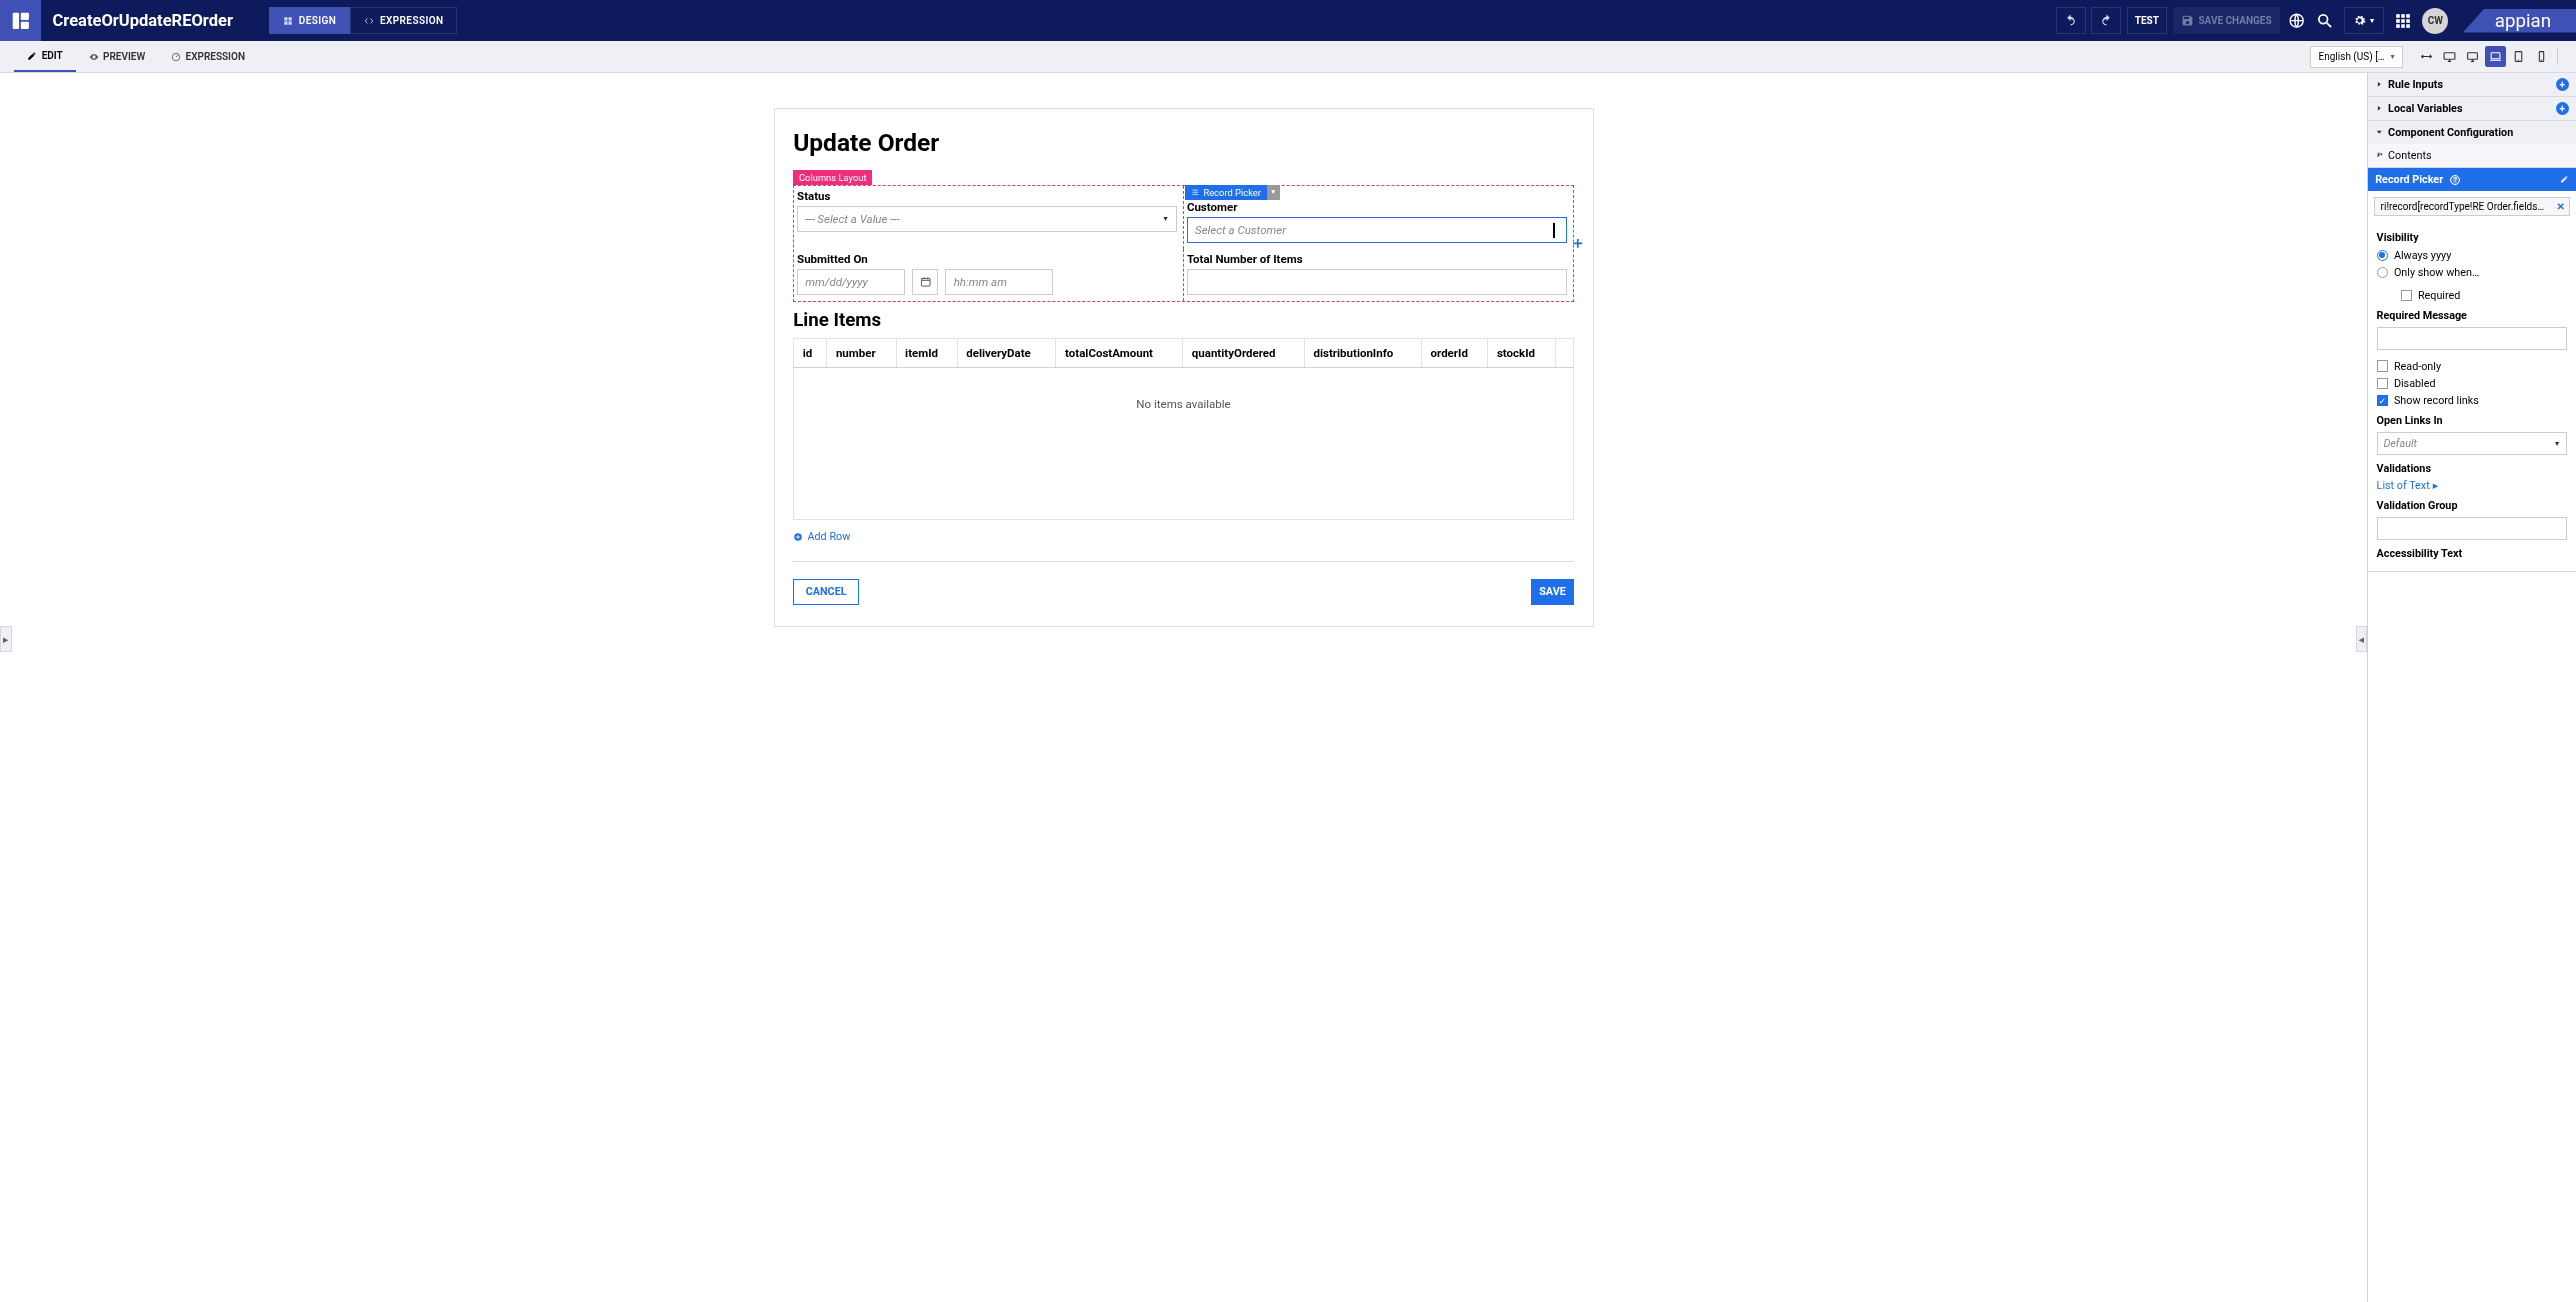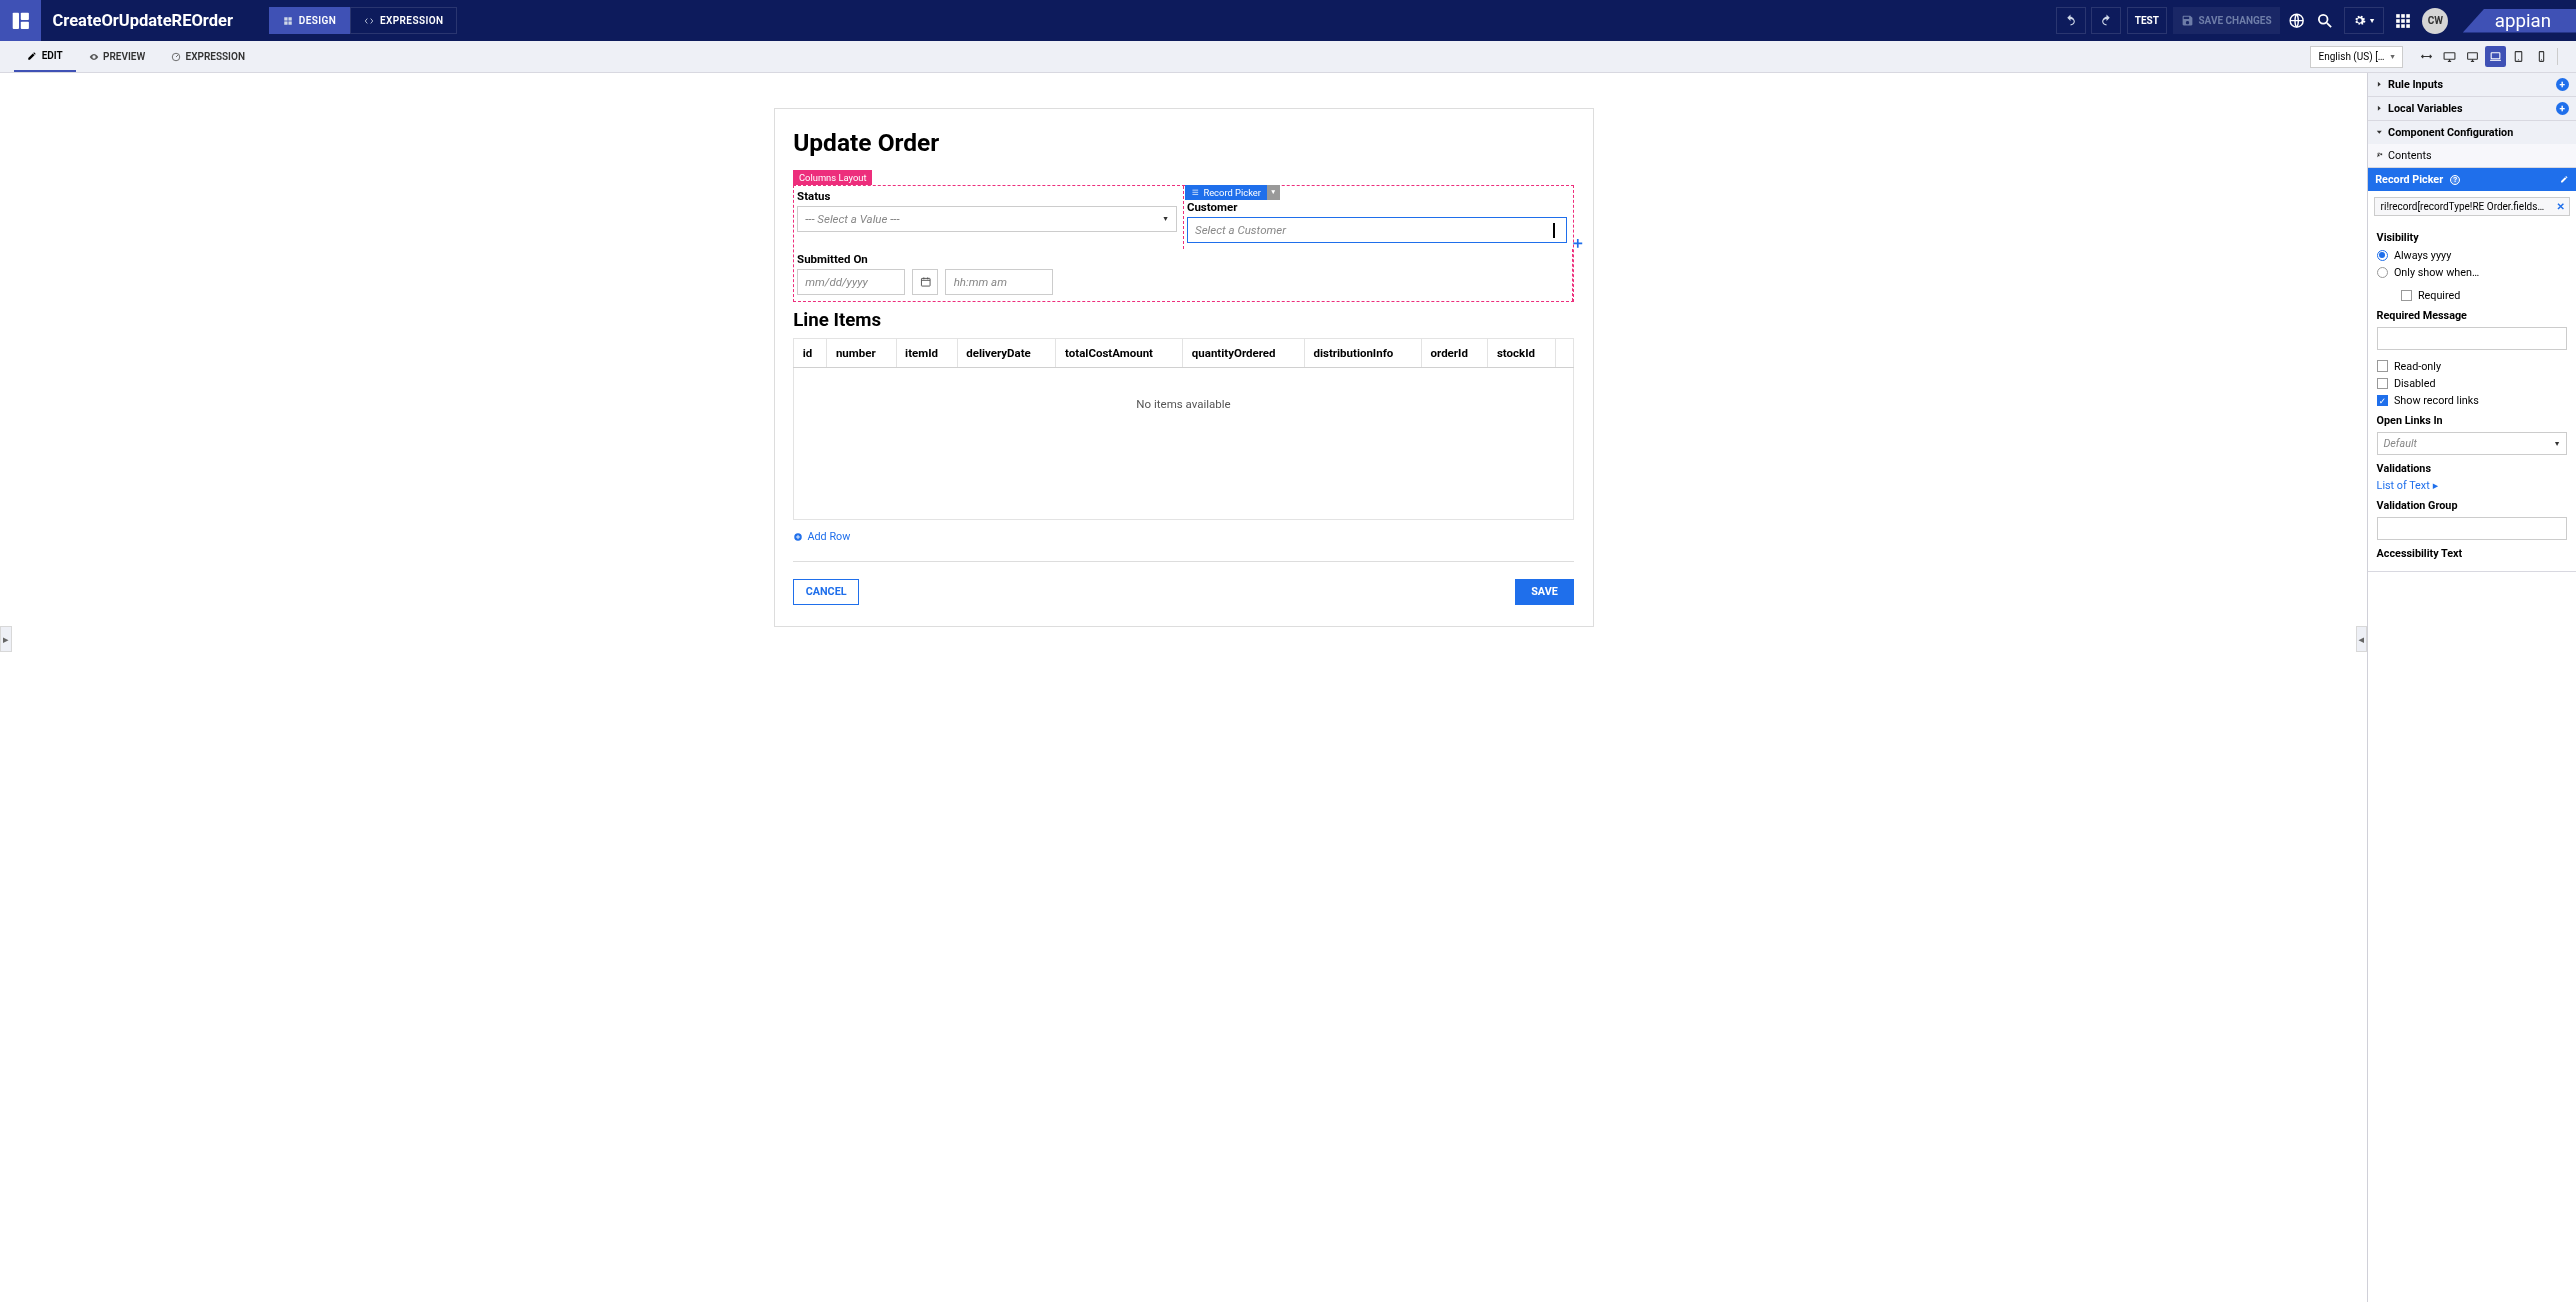--- a/index.html
+++ b/index.html
@@ -72,21 +72,21 @@
 .total-input { border:0.7px solid #ccc; height:26px; width:100%;}
 .line-title { font-size:18.7px; font-weight:700; margin:4.3px 0 7.2px;}
 .tbl { width:100%; border-collapse:collapse; border:0.7px solid #e3e3e3;}
 .tbl th { text-align:left; padding:7.2px 8.6px; font-size:11.5px; font-weight:700; border:0.7px solid #e3e3e3; border-bottom:0.7px solid #d0d0d0;}
 .tbl td.empty { text-align:center; padding:29px 0 108px; color:#555; font-size:11.5px;}
 .add-row { color:#1f6feb; font-size:10.8px; display:flex; align-items:center; gap:4.3px; padding-top:10px; cursor:pointer;}
 .add-row svg { width:10px; height:10px; fill:#1f6feb;}
 .hrule { height:0.7px; background:#ddd; margin:17.3px 0;}
 .bottom-btns { display:flex; justify-content:space-between;}
 .btn-cancel { border:0.7px solid #1f6feb; color:#1f6feb; background:#fff; height:26px; padding:0 11.5px; font-weight:700; font-size:10.8px;}
-.btn-save { border:none; background:#1f6feb; color:#fff; height:26px; padding:0 16px; font-weight:700; font-size:10.8px;}
+.btn-save { border:none; background:#1f6feb; color:#fff; height:26px; padding:0 8px; font-weight:700; font-size:10.8px;}
 
 .right-panel { width: 209px; border-left:0.7px solid #d0d0d8; background:#fff; display:flex; flex-direction:column; overflow:auto; font-size:10.8px;}
 .rp-sect { border-bottom:0.7px solid #d8d8e0;}
 .rp-header { background:#eef0f6; padding:5px 7.2px; font-weight:700; display:flex; align-items:center; gap:4.3px;}
 .rp-header.sel { background:#1f6feb; color:#fff;}
 .rp-header svg { width:8.6px; height:8.6px; fill:#333;}
 .rp-header.sel svg { fill:#fff;}
 .rp-header .plus { margin-left:auto; width:13px; height:13px; border-radius:50%; background:#1f6feb; color:#fff; display:flex; align-items:center; justify-content:center; font-size:10px;}
 .rp-header.sel .edit-ic { margin-left:auto;}
 .chip { border:0.7px solid #ccc; background:#f7f7f9; margin:5.8px; padding:2.9px 17.3px 2.9px 5.8px; font-size:10px; position:relative; white-space:nowrap; overflow:hidden; text-overflow:ellipsis;}
@@ -314,20 +314,24 @@
                   <svg viewBox="0 0 24 24">
                     <rect x="3" y="5" width="18" height="16" rx="1" fill="none" stroke="#555" stroke-width="2"></rect>
                     <path d="M3 9h18M8 3v4M16 3v4" stroke="#555" stroke-width="2"></path>
                   </svg>
                 </div>
               <div class="time-input">
                   <span>hh:mm am</span>
                 </div>
             </div>
           </div>
+          <div class="col-half">
+            <div class="field-label">Total Number of Items</div>
+            <div class="total-input"></div>
+          </div>
         </div>
       </div>
 
       <div class="line-title">Line Items</div>
       <table class="tbl">
         <thead>
             <tr>
           <th>id</th>
           <th>number</th>
           <th>itemId</th>

